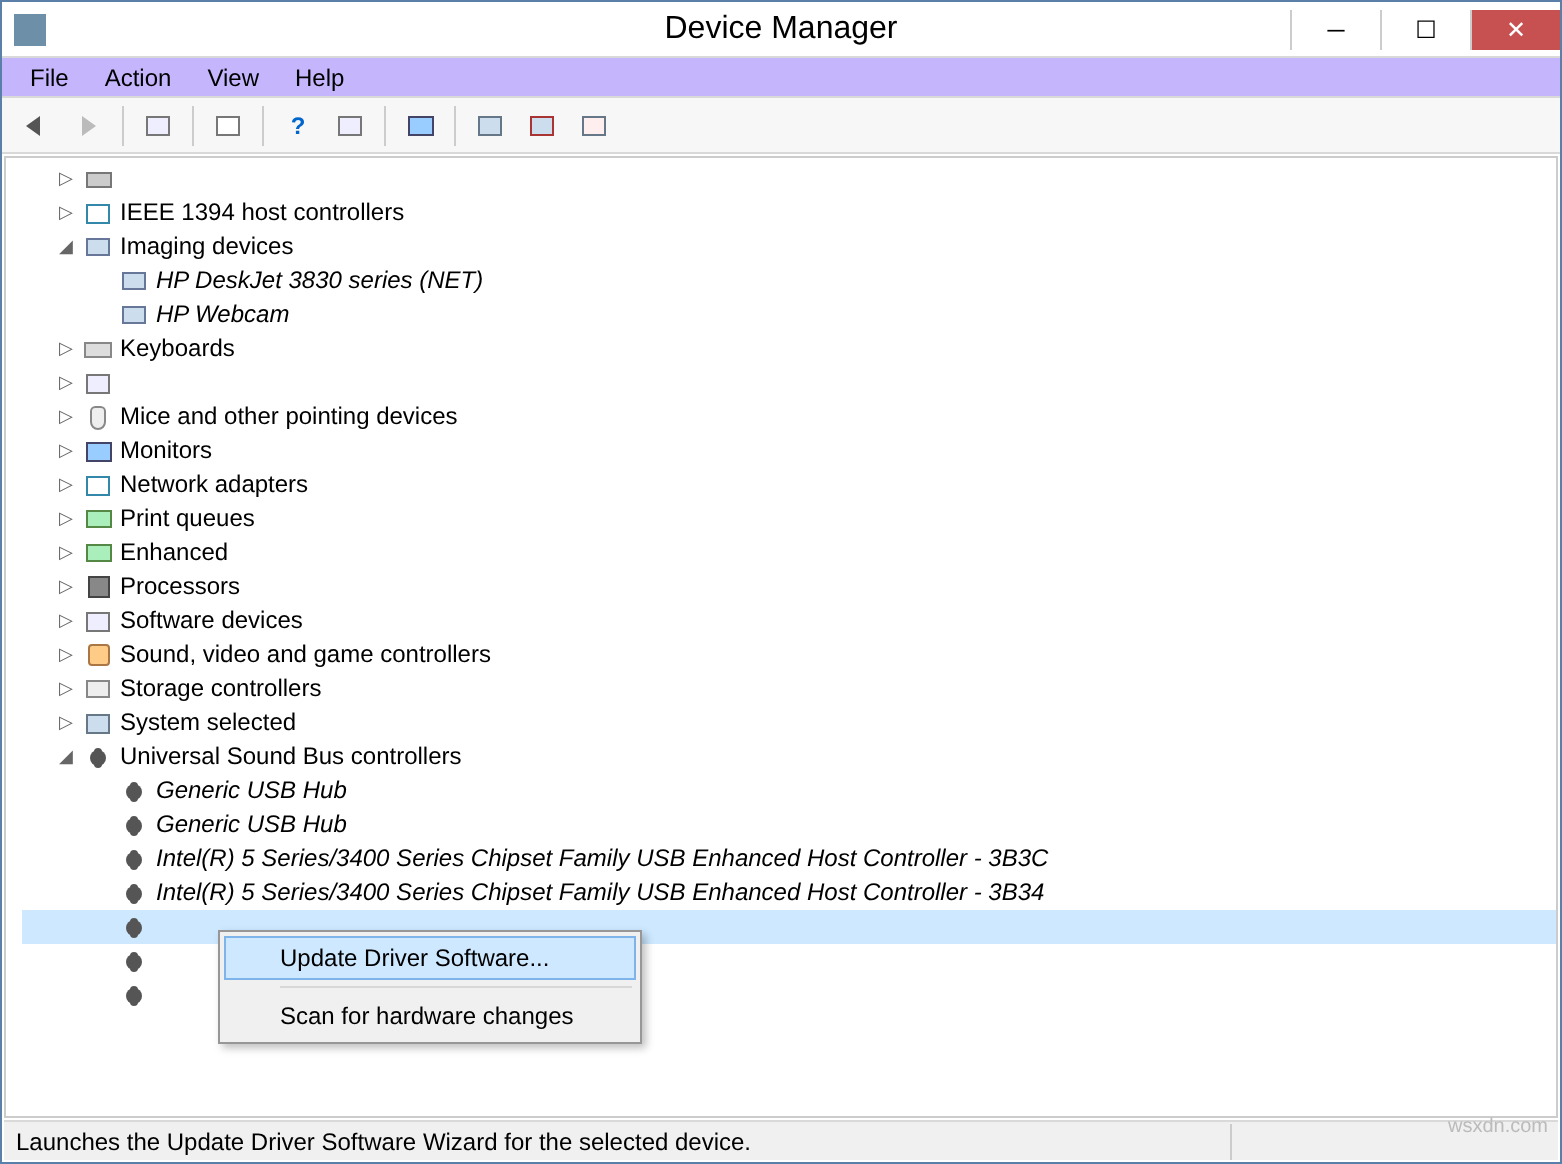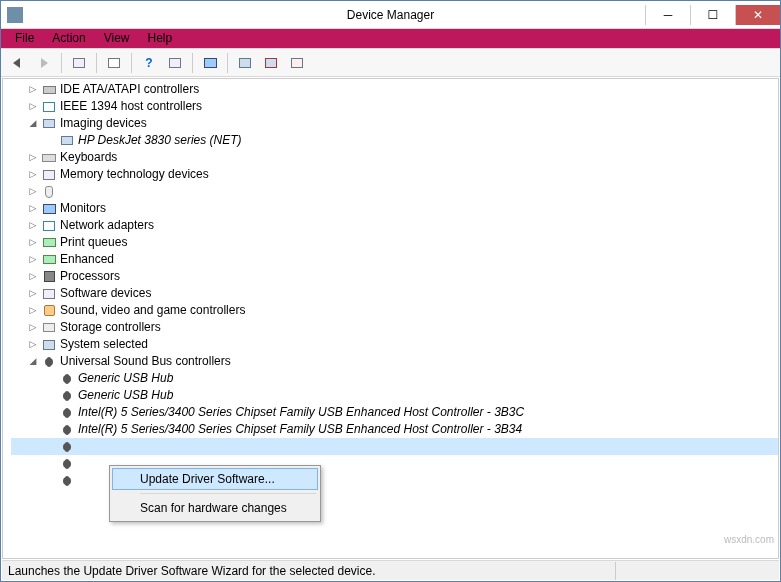--- a/index.html
+++ b/index.html
@@ -24,38 +24,39 @@
     border-bottom: 1px solid #d9d9d9;
   }
   .titlebar .appicon {
     width: 16px; height: 16px; margin: 0 6px;
     background: #6e8fa8;
   }
   .titlebar .title {
     position: absolute;
     left: 0; right: 0;
     text-align: center;
-    font-size: 12px;
+    font-size: 16px;
     pointer-events: none;
   }
   .winbtns { margin-left: auto; display: flex; }
   .winbtn {
     width: 45px; height: 20px;
     display: flex; align-items: center; justify-content: center;
     font-size: 12px;
     background: #fff;
     border-left: 1px solid #ccc;
   }
   .winbtn.close { background: #c75050; color: #fff; width: 45px; height:20px;}
   .menubar {
     height: 20px;
     display: flex;
+    align-items: center;
     padding: 0 6px;
     gap: 2px;
-    background: #be185d;
+    background: #c4b5fd;
     border-bottom: 1px solid #d9d9d9;
   }
   .menuitem { padding: 2px 8px; }
   .toolbar {
     height: 28px;
     display: flex;
     align-items: center;
     gap: 4px;
     padding: 0 6px;
     background: #f7f7f7;
@@ -113,21 +114,21 @@
     background: #f0f0f0;
     display:flex; align-items:center;
     padding: 0 6px;
     font-size: 12px;
   }
   .statusbar .cell2 {
     position:absolute; right:4px; width:160px; height:18px; border-left:1px solid #ccc;
   }
   .watermark {
     position: absolute;
-    right: 6px; bottom: 36px;
+    right: 6px; bottom: 12px;
     font-size: 10px; color: #bbb;
   }
   
   .ic-box { width:12px; height:10px; border:1px solid #777; background:#eef;}
   .ic-mon { width:13px; height:10px; border:1px solid #446; background:#9cf;}
   .ic-usb { width:8px; height:8px; border-radius:50%; background:#555; box-shadow: 0 -3px 0 -2px #555, 0 3px 0 -2px #555;}
   .ic-printer{ width:13px;height:9px;background:#aeb;border:1px solid #584;}
   .ic-cpu{ width:11px;height:11px;background:#888;border:1px solid #444;}
   .ic-key{ width:14px;height:8px;background:#ddd;border:1px solid #888;}
   .ic-net{ width:12px;height:10px;background:#fff;border:1px solid #38a; position:relative;}
@@ -200,21 +201,20 @@
     </div>
 </div>
 
 <div class="content">
   <div class="tree" id="tree">
       <div class="node ind1">
         <span class="exp">▷</span>
         <span class="ticon">
           <div class="ic-ide"></div>
         </span>
-        <span class="lbl">IDE ATA/ATAPI controllers</span>
       </div>
       <div class="node ind1">
         <span class="exp">▷</span>
         <span class="ticon">
           <div class="ic-net"></div>
         </span>
         <span class="lbl">IEEE 1394 host controllers</span>
       </div>
       <div class="node ind1">
         <span class="exp">◢</span>
@@ -223,39 +223,46 @@
         </span>
         <span class="lbl">Imaging devices</span>
       </div>
       <div class="node ind2">
         <span class="exp"></span>
         <span class="ticon">
           <div class="ic-cam"></div>
         </span>
         <span class="lbl">HP DeskJet 3830 series (NET)</span>
       </div>
+      <div class="node ind2">
+        <span class="exp"></span>
+        <span class="ticon">
+          <div class="ic-cam"></div>
+        </span>
+        <span class="lbl">HP Webcam</span>
+      </div>
       <div class="node ind1">
         <span class="exp">▷</span>
         <span class="ticon">
           <div class="ic-key"></div>
         </span>
         <span class="lbl">Keyboards</span>
       </div>
       <div class="node ind1">
         <span class="exp">▷</span>
         <span class="ticon">
           <div class="ic-box"></div>
         </span>
-        <span class="lbl">Memory technology devices</span>
       </div>
       <div class="node ind1">
         <span class="exp">▷</span>
         <span class="ticon">
           <div class="ic-mouse"></div>
         </span>
+        <span class="lbl">Mice and other pointing devices</span>
       </div>
       <div class="node ind1">
         <span class="exp">▷</span>
         <span class="ticon">
           <div class="ic-mon"></div>
         </span>
         <span class="lbl">Monitors</span>
       </div>
       <div class="node ind1">
         <span class="exp">▷</span>

